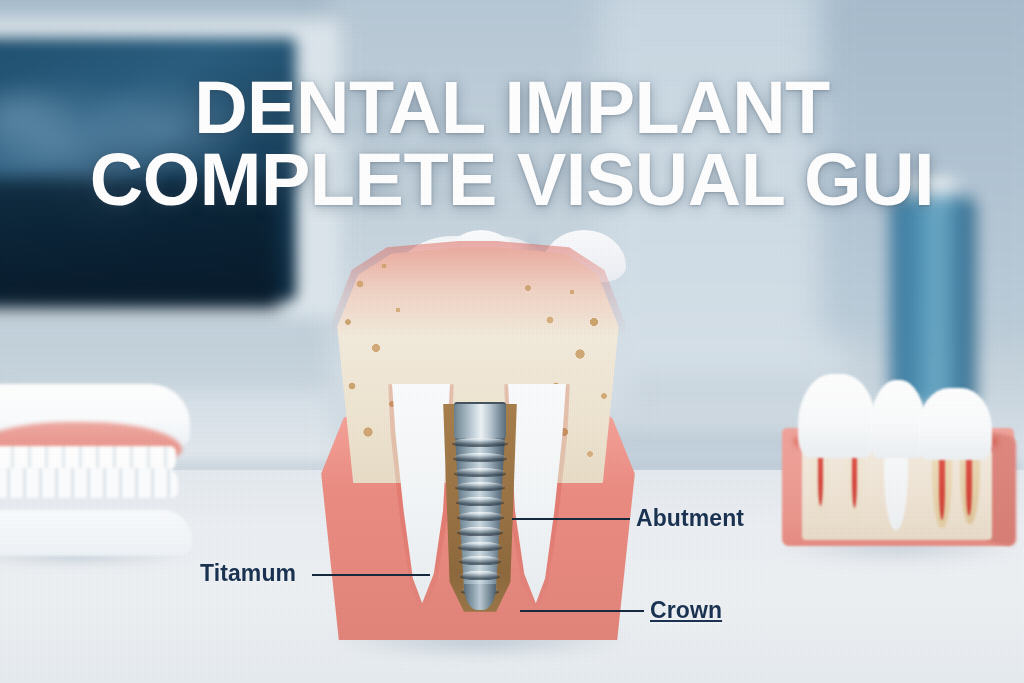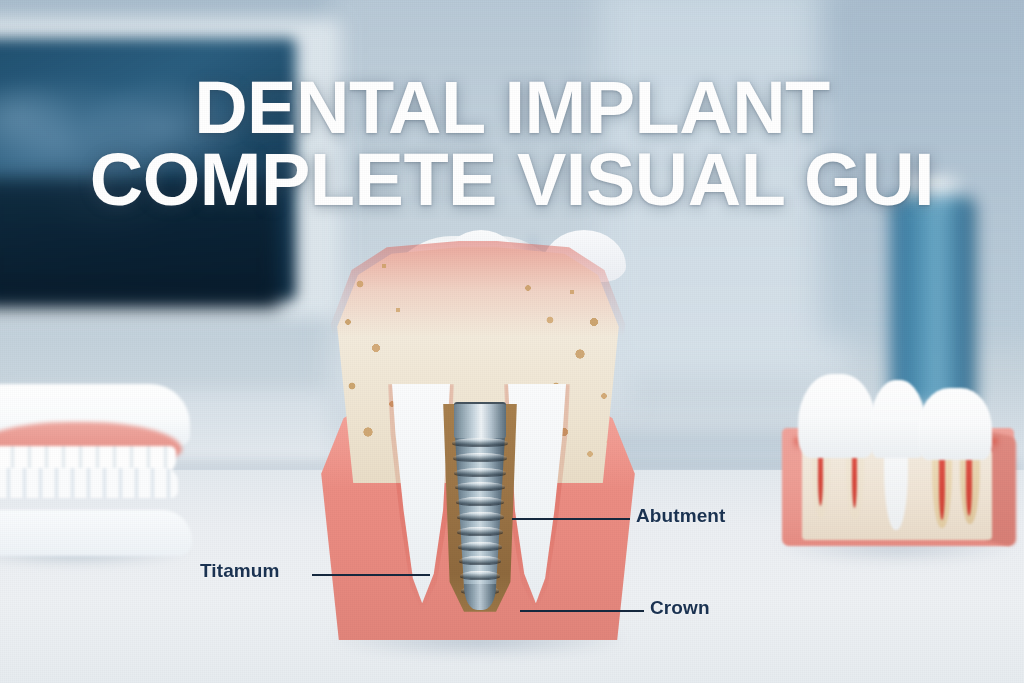--- a/index.html
+++ b/index.html
@@ -379,40 +379,40 @@
     text-shadow:0 2px 14px rgba(60,80,100,.40), 0 1px 3px rgba(40,60,80,.30);
     padding:0 8px;
   }
 
   
   .callout { position:absolute; }
   .callout .lbl {
     position:absolute;
     color:#1b3352;
     font-weight:700;
-    font-size:19px;
+    font-size:23px;
     letter-spacing:.1px;
     white-space:nowrap;
     text-shadow:0 1px 2px rgba(255,255,255,.55);
   }
   .callout .leader {
     position:absolute;
     height:0;
     border-top:2px solid #16293f;
   }
 
   
   #callout-abutment .leader { left:512px; top:518px; width:118px; }
   #callout-abutment .lbl    { left:636px; top:505px; }
 
   #callout-titanium .lbl    { left:200px; top:560px; }
   #callout-titanium .leader { left:312px; top:574px; width:118px; }
 
   #callout-crown .leader    { left:520px; top:610px; width:124px; }
-  #callout-crown .lbl       { left:650px; top:597px; }
+  #callout-crown .lbl       { left:650px; top:597px;text-decoration:underline; }
 
   .grain {
     position:absolute; inset:0;
     pointer-events:none;
     opacity:.05;
     background-image:
       repeating-linear-gradient(0deg, rgba(0,0,0,.5) 0px, rgba(0,0,0,0) 1px, rgba(0,0,0,0) 2px),
       repeating-linear-gradient(90deg, rgba(0,0,0,.5) 0px, rgba(0,0,0,0) 1px, rgba(0,0,0,0) 2px);
   }
 </style>

